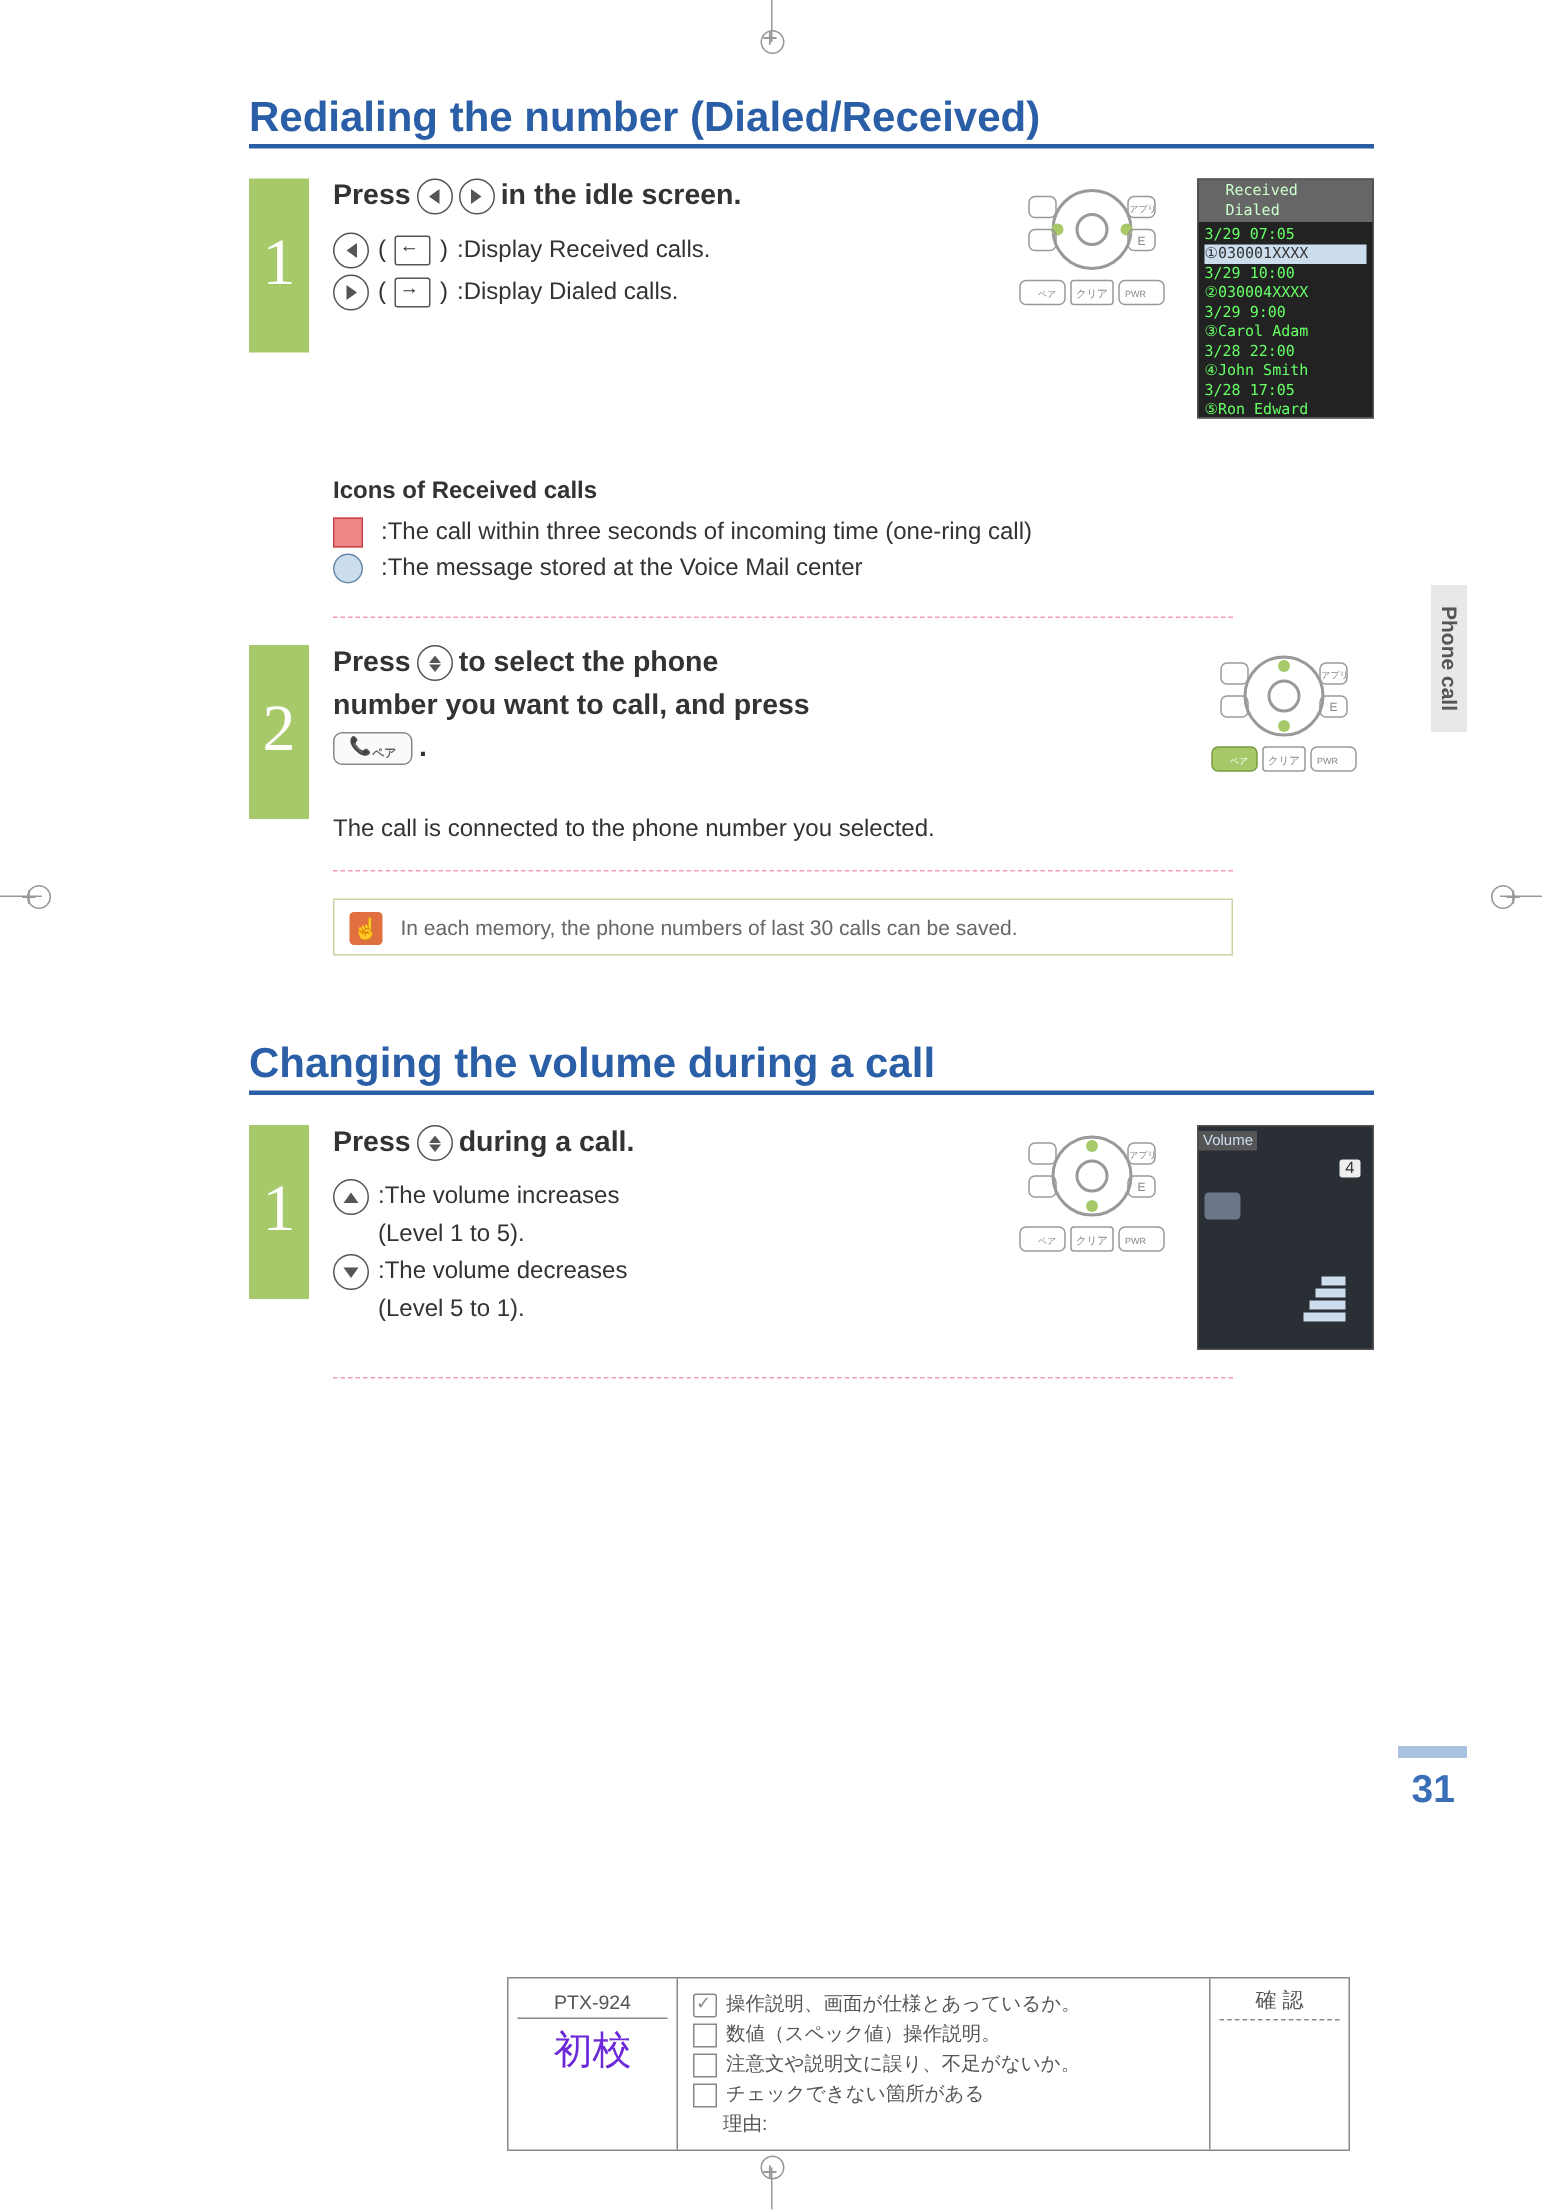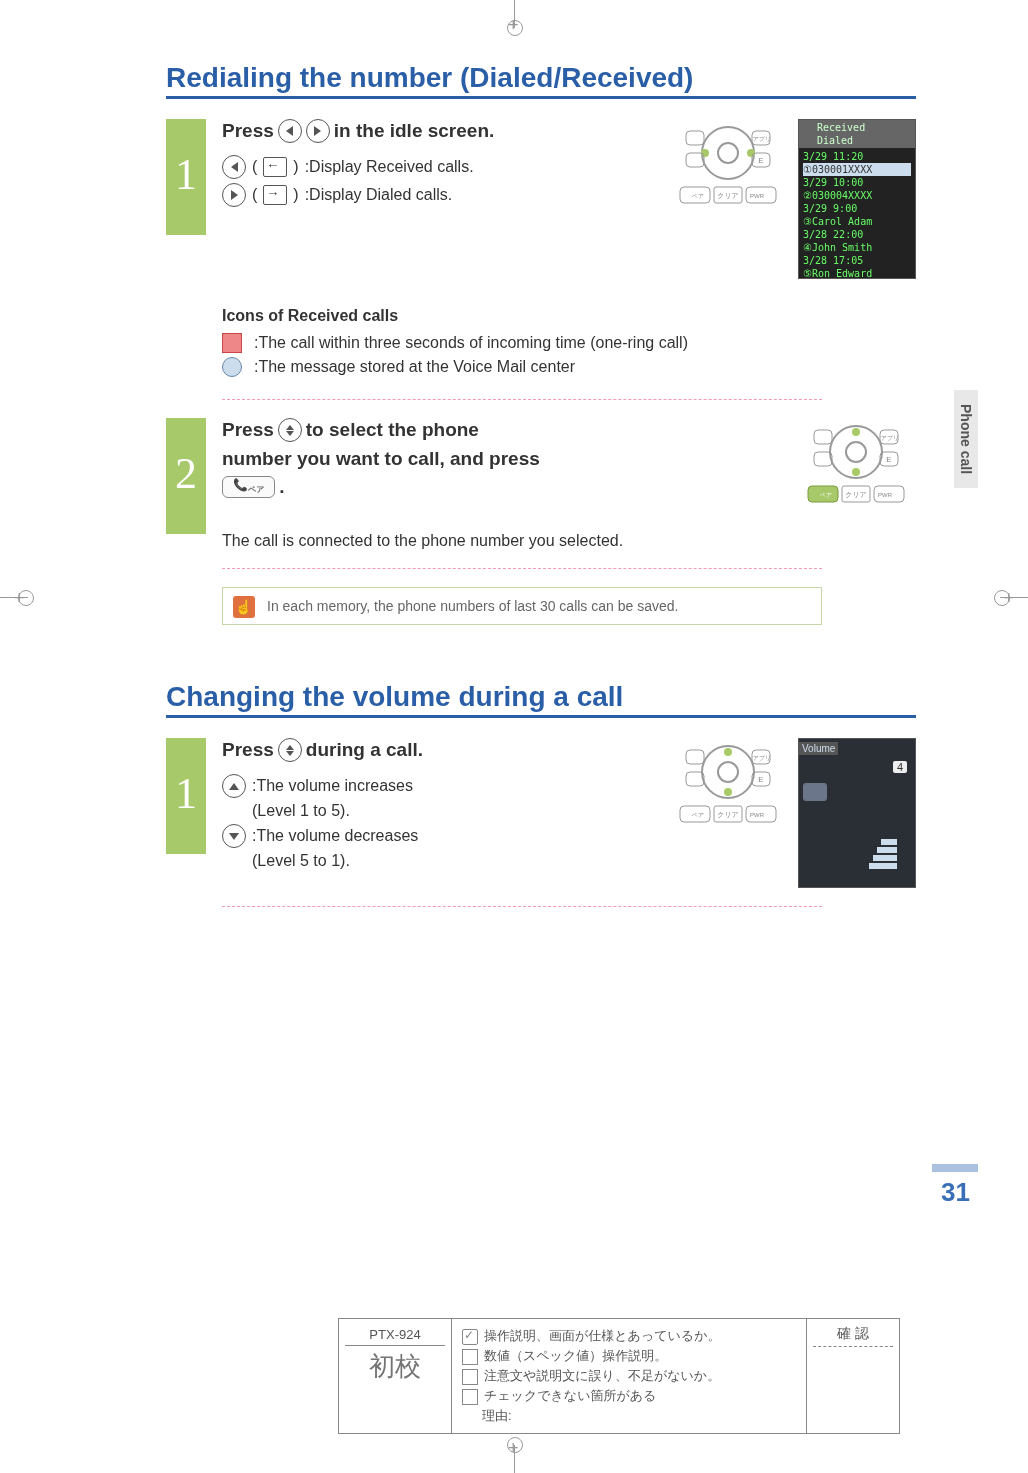--- a/index.html
+++ b/index.html
@@ -112,21 +112,21 @@
     position:relative;
     width: 540px;
   }
   .hint-box .hand {
     position:absolute; left:10px; top:8px; width:22px; height:22px; background:#e07040; border-radius:3px;
     display:flex; align-items:center; justify-content:center; color:#fff; font-size:14px;
   }
   .dashed {
     border:none; border-top:1.5px dashed #f59bb0; margin:18px 0 0 106px; width:600px;
   }
-  .icons-header { font-weight:bold; margin:28px 0 8px 0; }
+  .icons-header { font-weight:bold; margin:40px 0 8px 0; }
   .icon-bullet {
     display:inline-block; width:18px; height:18px; vertical-align:middle; margin-right:6px;
     border:1px solid #888; background:#f6e6cc;
   }
   .icon-bullet.red { background:#e88; border-color:#c44; }
   .icon-bullet.blue { background:#cde; border-color:#68a; border-radius:50%; }
   .screenshot {
     width:108px; height:150px; background:#222; border:1px solid #555; color:#6f6; font-family:monospace;
     font-size:10px; padding:4px; line-height:1.3; margin-left:10px;
   }
@@ -153,21 +153,21 @@
     font-size:14px;
     color:#555;
   }
   .footer-left {
     width:100px;
     border-right:1.2px solid #888;
     padding:8px 6px;
     text-align:center;
   }
   .footer-left .code { font-size:13px; border-bottom:1px solid #888; padding-bottom:3px; margin-bottom:3px;}
-  .footer-left .proof { font-size:26px; color:#737373; }
+  .footer-left .proof { font-size:26px; color:#6d28d9; }
   .footer-mid {
     flex:1;
     padding:6px 10px;
   }
   .footer-mid .row { display:flex; align-items:flex-start; gap:6px; margin:2px 0; font-size:13px;}
   .chk { width:14px; height:14px; border:1.2px solid #888; display:inline-block; flex-shrink:0; margin-top:2px;}
   .chk.checked::after { content:"✓"; font-size:12px; position:relative; top:-3px; left:1px; color:#888;}
   .footer-mid .row.first .chk { border-radius:2px;}
   .footer-right {
     width:80px;
@@ -239,21 +239,21 @@
               <rect x="78" y="68" width="30" height="16" rx="4" fill="none" stroke="#999"></rect>
               <text x="60" y="79" font-size="7" text-anchor="middle" fill="#888">クリア</text>
               <text x="94" y="22" font-size="6" text-anchor="middle" fill="#888">アプリ</text>
               <text x="93" y="44" font-size="8" text-anchor="middle" fill="#888">E</text>
               <text x="96" y="79" font-size="6" text-anchor="end" fill="#888">PWR</text>
               <text x="30" y="79" font-size="6" text-anchor="middle" fill="#888">ペア</text>
             </svg>
           </div>
           <div class="screenshot">
             <div class="hdr">Received   Dialed</div>
-            <div>  3/29  11:20</div>
+            <div>  3/29  07:05</div>
             <div style="color:#333;background:#cde;">①030001XXXX</div>
             <div>  3/29  10:00</div>
             <div>②030004XXXX</div>
             <div>  3/29   9:00</div>
             <div>③Carol Adam</div>
             <div>  3/28  22:00</div>
             <div>④John Smith</div>
             <div>  3/28  17:05</div>
             <div>⑤Ron Edward</div>
           </div>

